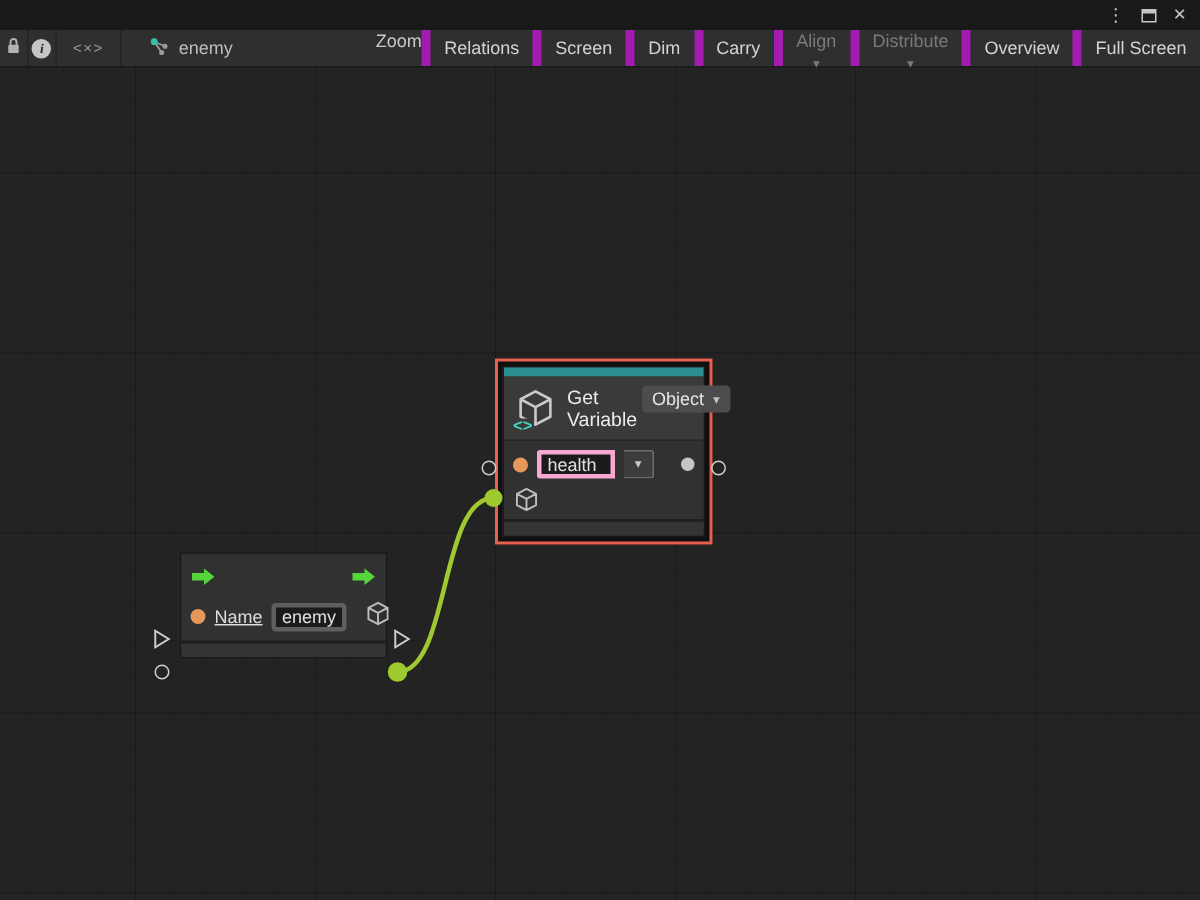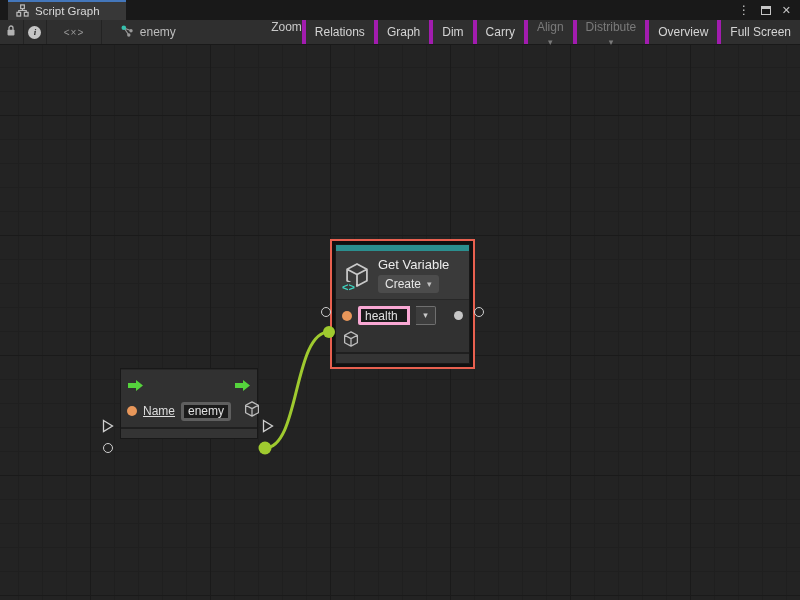--- a/index.html
+++ b/index.html
@@ -29,21 +29,21 @@
   .code-glyph { color:#999; font-size:10px; letter-spacing:1px; }
   .graph-name { display:flex; align-items:center; gap:6px; padding:0 14px 0 18px;
     color:#bdbdbd; }
   .zoom-group { display:flex; align-items:flex-end; gap:21px; margin-left:26px; color:#c9c9c9;flex-direction:column; }
   .slider { position:relative; width:86px; height:12px; }
   .slider-track { position:absolute; left:0; right:0; top:5px; height:2px; background:#8e8e8e; }
   .slider-handle { position:absolute; right:0; top:1px; width:10px; height:10px;
     border-radius:50%; background:#b4b4b4; }
   .tgroup { margin-left:auto; display:flex; align-items:stretch; }
   .tbtn { display:flex; align-items:center; gap:4px; padding:0 9px;
-    border-left:4px solid #a21caf; white-space:nowrap; }
+    border-left:6px solid #a21caf; white-space:nowrap; }
   .tbtn.disabled { color:#7a7a7a;flex-direction:column; }
   .caret { font-size:9px; line-height:1; }
 
   
   .canvas { position:relative; width:800px; height:555px; background-color:#232323;
     background-image:
       linear-gradient(to right, #1a1a1a 1px, transparent 1px),
       linear-gradient(to bottom, #1a1a1a 1px, transparent 1px),
       linear-gradient(to right, #1f1f1f 1px, transparent 1px),
       linear-gradient(to bottom, #1f1f1f 1px, transparent 1px);
@@ -55,21 +55,21 @@
   .sel-wrap { position:absolute; left:330px; top:194px; border:2px solid #e8604f;
     background:#101010; padding:3px; }
   .node { background:#363636; border:1px solid #181818; color:#e8e8e8; }
   .node.gv { width:135px; }
   .teal-bar { height:6px; background:#2b8f8f; }
   .n-header { background:#3a3a3a; display:flex; gap:7px; padding:6px 6px 6px 7px;
     align-items:center; }
   .icon-wrap { position:relative; width:28px; height:28px; flex:0 0 auto; }
   .badge { position:absolute; left:-2px; bottom:-4px; color:#3fd6c2;
     font-weight:bold; font-size:11px; background:#3a3a3a; padding:0 1px; line-height:1; }
-  .title-col { display:flex; flex-direction:column; gap:3px; }
+  .title-col { display:flex; flex-direction:row; gap:3px; }
   .n-title { font-size:13px; color:#ececec; }
   .n-sub { font-size:10px; color:#b2b2b2; }
   .pill { align-self:flex-start; display:flex; align-items:center; gap:6px;
     background:#4c4c4c; border-radius:3px; padding:2px 7px; font-size:12px; color:#e6e6e6; }
   .pill .caret { color:#c0c0c0; }
   .n-body { background:#313131; border-top:1px solid #272727; padding:6px 6px 4px; }
   .prow { display:flex; align-items:center; gap:6px; }
   .dot { width:10px; height:10px; border-radius:50%; flex:0 0 auto; }
   .dot.orange { background:#e8975a; }
   .dot.grey { width:9px; height:9px; background:#c6c6c6; }
@@ -93,33 +93,20 @@
   
   .pcircle { position:absolute; width:10px; height:10px; border:1.5px solid #cfcfcf;
     border-radius:50%; }
   .ptri { position:absolute; }
   .wire-layer { position:absolute; left:0; top:0; pointer-events:none; }
 </style>
 </head>
 <body>
 
 <div class="titlebar">
-  <div class="tab">
-    <span>
-      <svg width="13" height="13" viewBox="0 0 14 14">
-          <g stroke="#bbbbbb" fill="none" stroke-width="1.3">
-        <rect x="5" y="1" width="4" height="4"></rect>
-            <rect x="1" y="9" width="4" height="4"></rect>
-        <rect x="9" y="9" width="4" height="4"></rect>
-            <path d="M7 5 V7 M3 9 V7 H11 V9"></path>
-          </g>
-        </svg>
-    </span>
-    <span>Script Graph</span>
-  </div>
   <div class="win-controls">
     <span class="win-menu">⋮</span>
     <span class="win-max"></span>
     <span class="win-close">✕</span>
   </div>
 </div>
 
 <div class="toolbar">
   <div class="ibtn">
     <span>
@@ -149,21 +136,21 @@
   <div class="zoom-group">
     <span>Zoom</span>
     <div class="slider">
       <div class="slider-track"></div>
       <div class="slider-handle"></div>
     </div>
     <span>1x</span>
   </div>
   <div class="tgroup">
     <div class="tbtn">Relations</div>
-    <div class="tbtn">Graph</div>
+    <div class="tbtn">Screen</div>
     <div class="tbtn">Dim</div>
     <div class="tbtn">Carry</div>
     <div class="tbtn disabled">
       <span>Align</span>
       <span class="caret">▾</span>
     </div>
     <div class="tbtn disabled">
       <span>Distribute</span>
       <span class="caret">▾</span>
     </div>
@@ -180,21 +167,21 @@
       <div class="n-header">
         <span class="icon-wrap">
           <svg width="28" height="28" viewBox="0 0 24 24">
             <path d="M12 2.5 L20.5 7 L20.5 17 L12 21.5 L3.5 17 L3.5 7 Z M3.5 7 L12 11.5 M20.5 7 L12 11.5 M12 11.5 L12 21.5" fill="none" stroke="#c9c9c9" stroke-width="1.5" stroke-linejoin="round"></path>
             </svg>
           <span class="badge">&lt;&gt;</span>
         </span>
         <div class="title-col">
           <span class="n-title">Get Variable</span>
           <span class="pill">
-            <span>Create</span>
+            <span>Object</span>
             <span class="caret">▾</span>
           </span>
         </div>
       </div>
       <div class="n-body">
         <div class="prow">
           <span class="dot orange"></span>
           <input class="field gvf" value="health" style="">
           <span class="dbtn">
             <span class="caret">▾</span>

